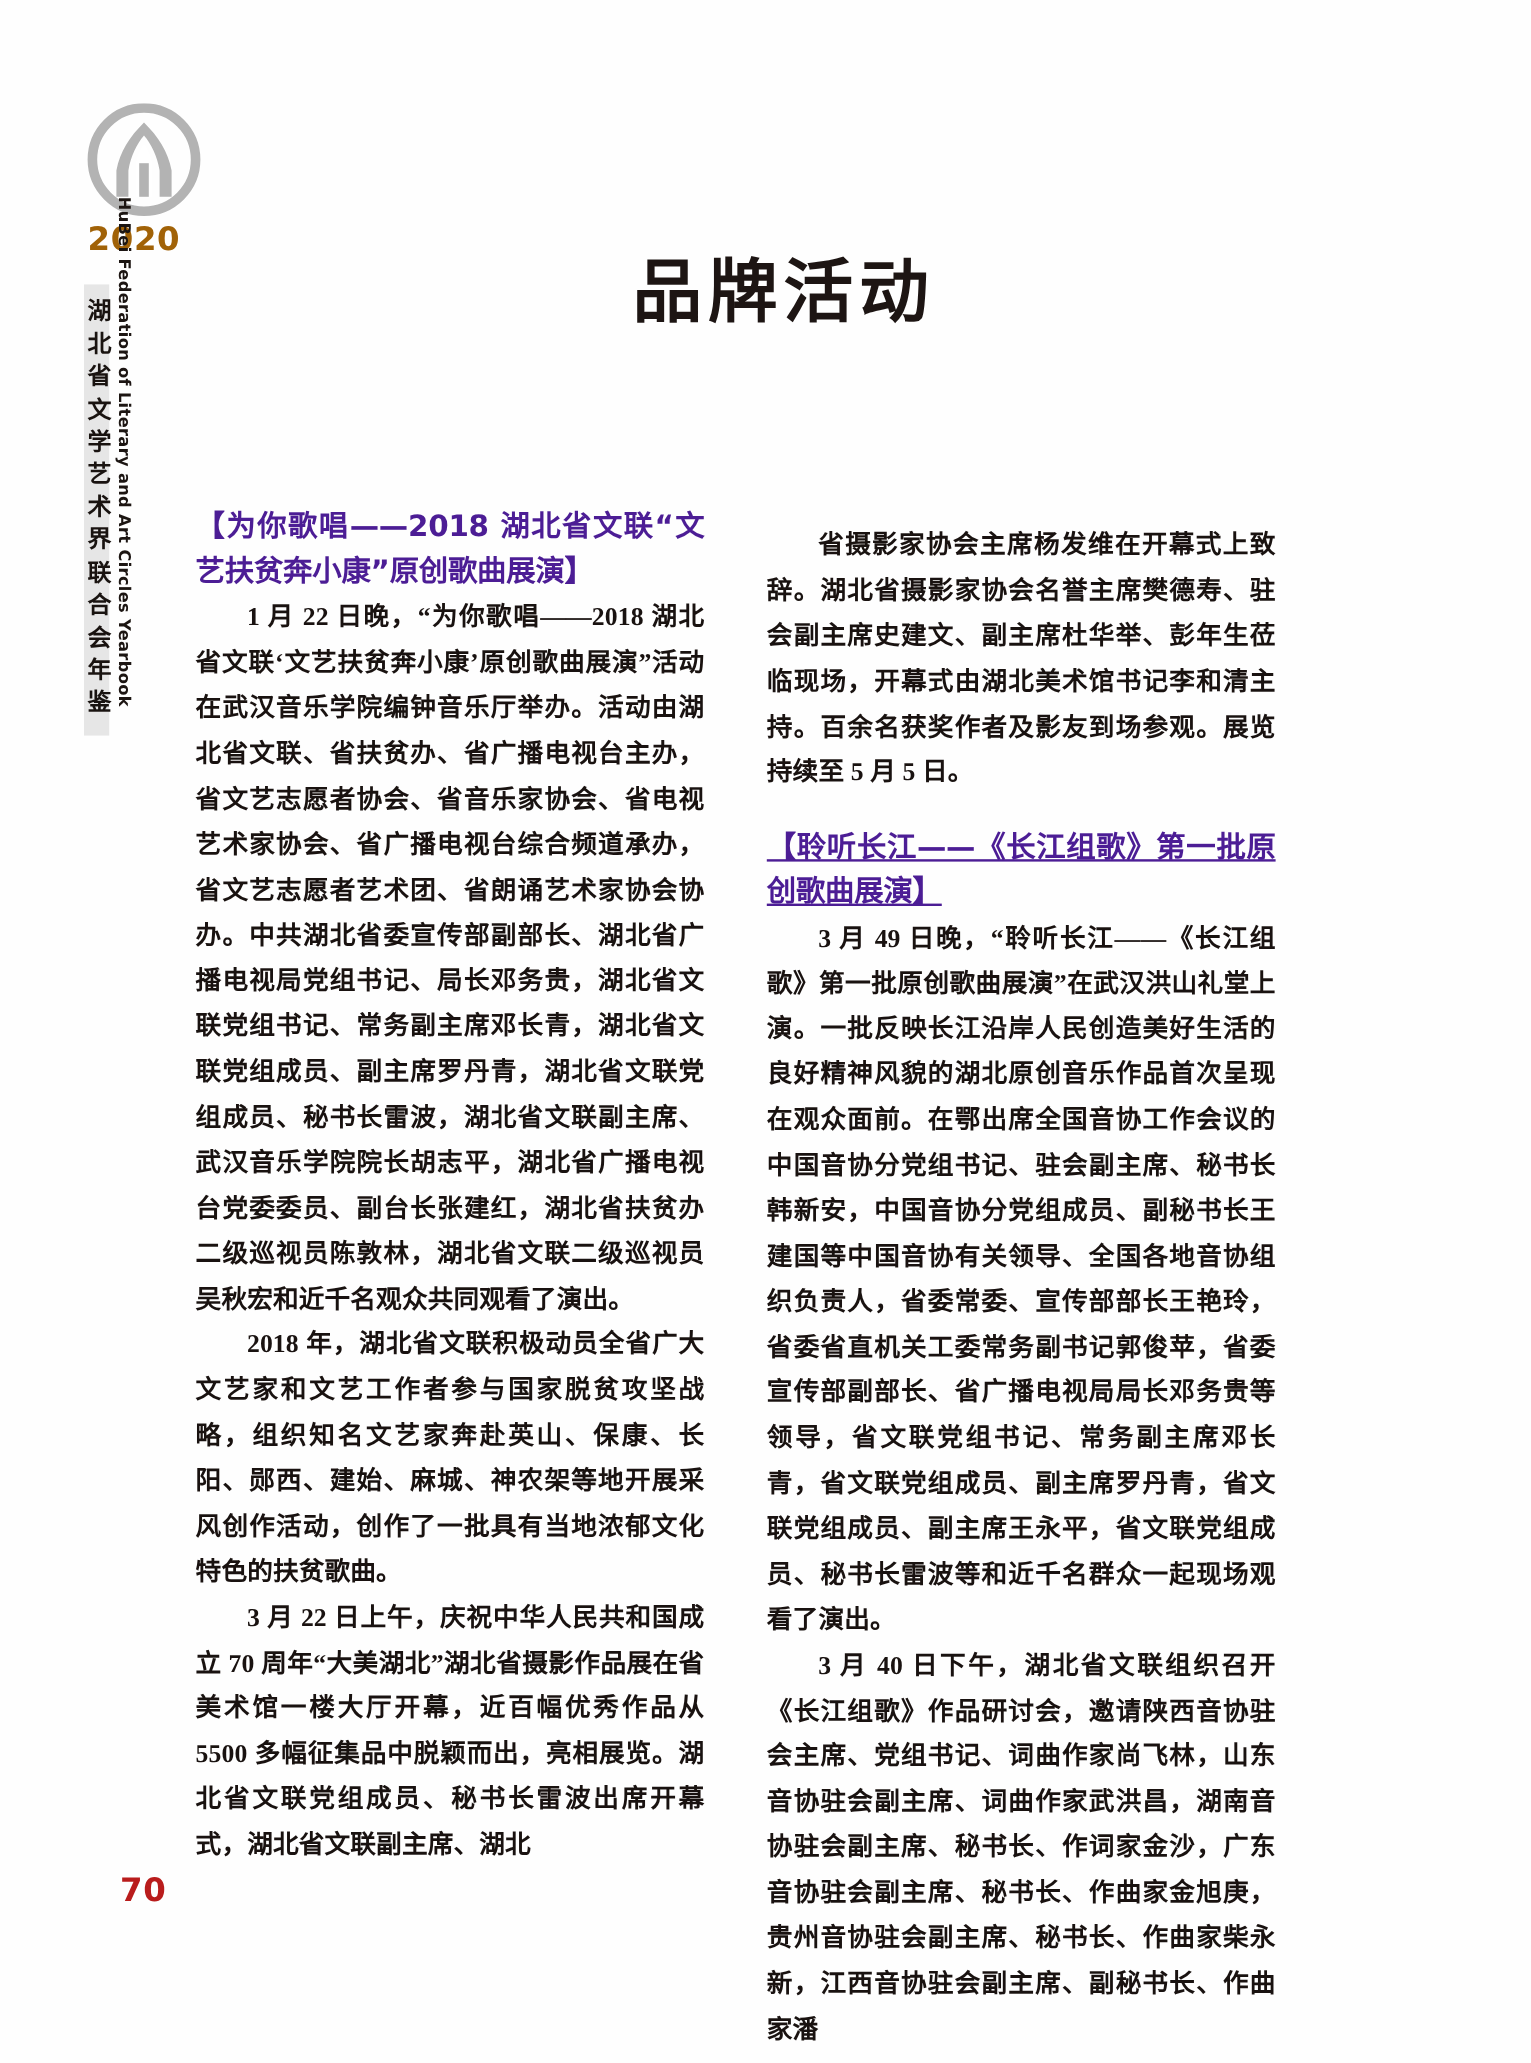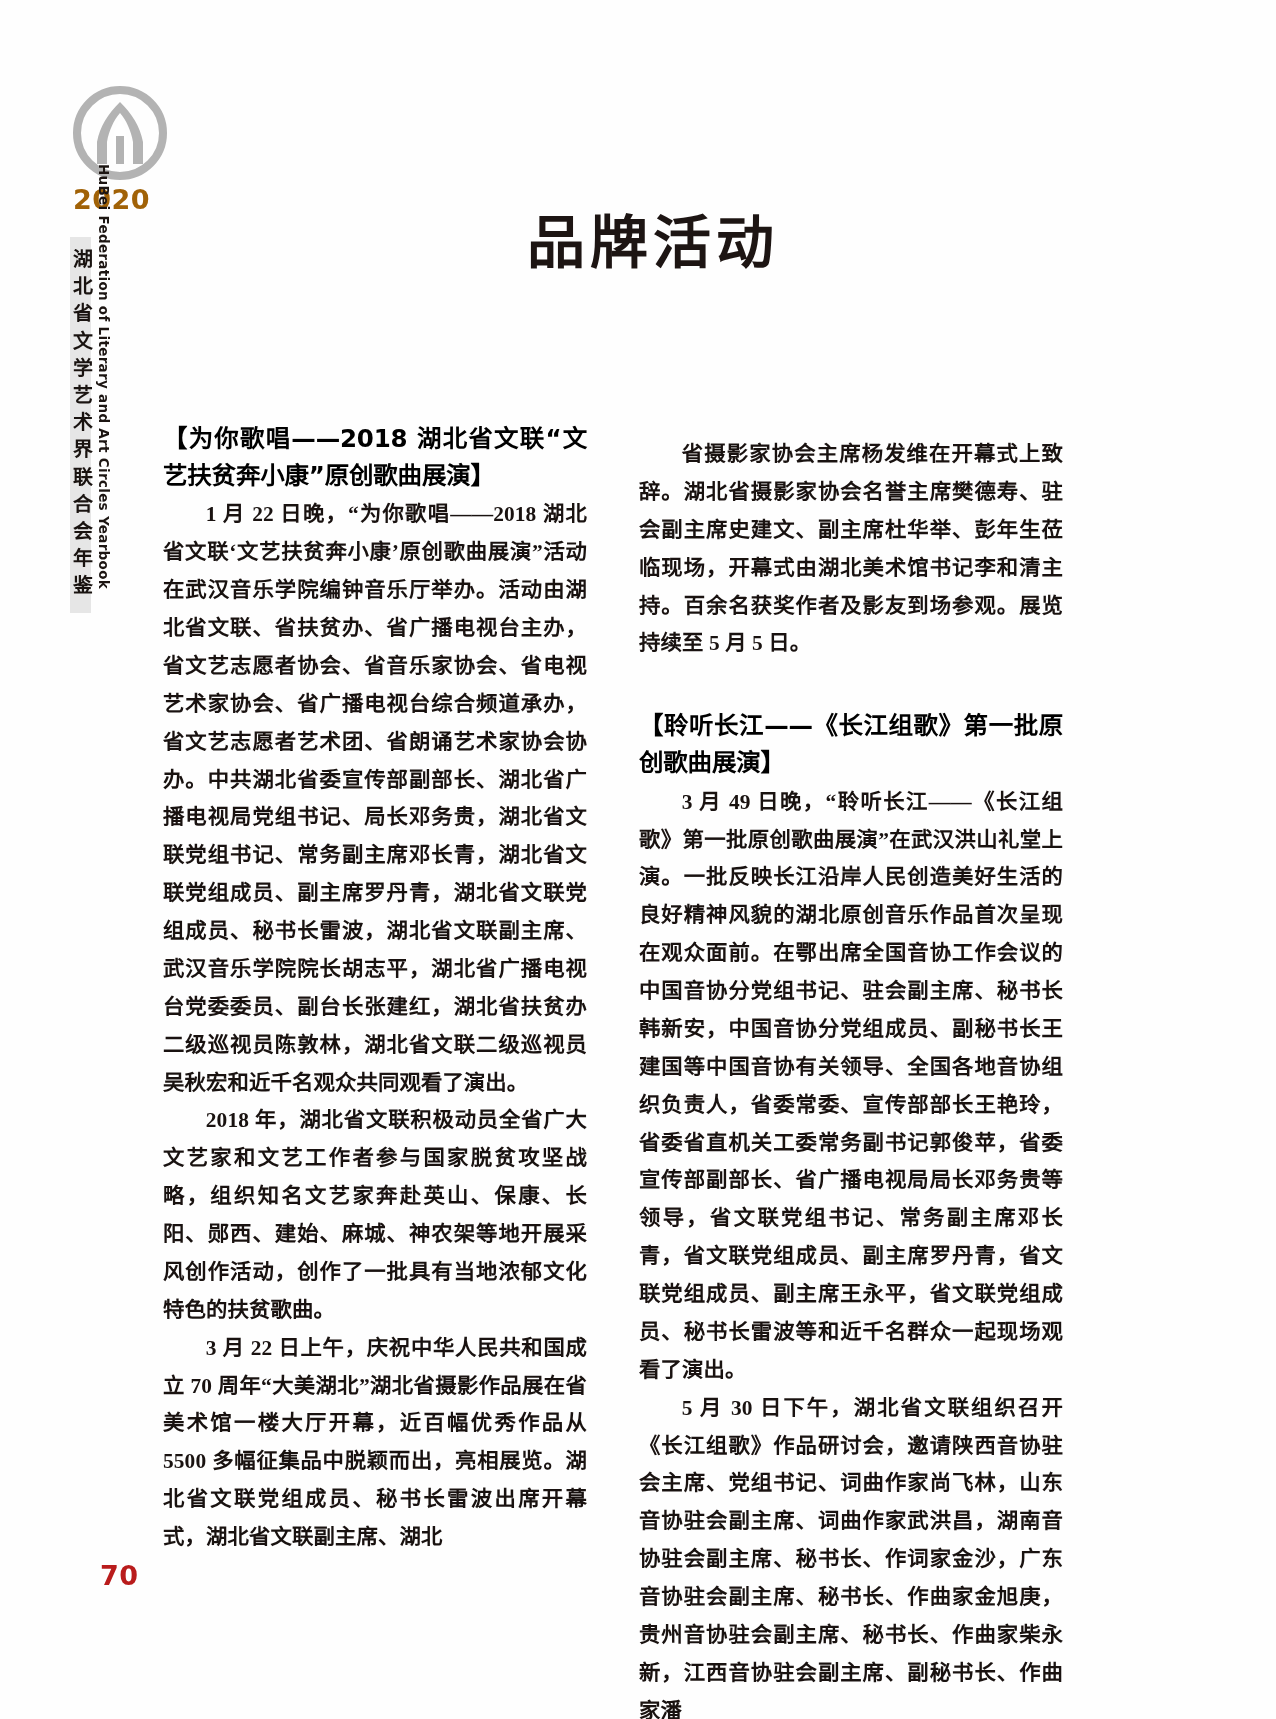--- a/index.html
+++ b/index.html
@@ -119,26 +119,27 @@
     width: 424px;
   }
 
   h2.sec-head {
     margin: 0 0 2px 0;
     font-family: "DejaVu Sans", sans-serif;
     font-weight: 700;
     font-size: 24.5px;
     line-height: 1.52;
     letter-spacing: -0.2px;
-    color: #000000;
+    color: #4c1d95;
     text-align: justify;
     text-justify: inter-ideograph;
   }
   h2.sec-head.spaced {
-    margin-top: 44px;
+    margin-top: 24px;
+    text-decoration: underline;
   }
 
   p.body {
     margin: 0;
     font-family: "Liberation Serif", "DejaVu Serif", serif;
     font-weight: 700;
     font-size: 21.4px;
     line-height: 1.77;
     text-indent: 2em;
     text-align: justify;
@@ -198,19 +199,19 @@
       <p class="body">2018 年，湖北省文联积极动员全省广大文艺家和文艺工作者参与国家脱贫攻坚战略，组织知名文艺家奔赴英山、保康、长阳、郧西、建始、麻城、神农架等地开展采风创作活动，创作了一批具有当地浓郁文化特色的扶贫歌曲。</p>
 
       <p class="body">3 月 22 日上午，庆祝中华人民共和国成立 70 周年“大美湖北”湖北省摄影作品展在省美术馆一楼大厅开幕，近百幅优秀作品从 5500 多幅征集品中脱颖而出，亮相展览。湖北省文联党组成员、秘书长雷波出席开幕式，湖北省文联副主席、湖北</p>
     </div>
 
     <div class="col">
       <p class="body nogap">省摄影家协会主席杨发维在开幕式上致辞。湖北省摄影家协会名誉主席樊德寿、驻会副主席史建文、副主席杜华举、彭年生莅临现场，开幕式由湖北美术馆书记李和清主持。百余名获奖作者及影友到场参观。展览持续至 5 月 5 日。</p>
 
       <h2 class="sec-head spaced">【聆听长江——《长江组歌》第一批原创歌曲展演】</h2>
       <p class="body">3 月 49 日晚，“聆听长江——《长江组歌》第一批原创歌曲展演”在武汉洪山礼堂上演。一批反映长江沿岸人民创造美好生活的良好精神风貌的湖北原创音乐作品首次呈现在观众面前。在鄂出席全国音协工作会议的中国音协分党组书记、驻会副主席、秘书长韩新安，中国音协分党组成员、副秘书长王建国等中国音协有关领导、全国各地音协组织负责人，省委常委、宣传部部长王艳玲，省委省直机关工委常务副书记郭俊苹，省委宣传部副部长、省广播电视局局长邓务贵等领导，省文联党组书记、常务副主席邓长青，省文联党组成员、副主席罗丹青，省文联党组成员、副主席王永平，省文联党组成员、秘书长雷波等和近千名群众一起现场观看了演出。</p>
-      <p class="body">5 月 30 日下午，湖北省文联组织召开《长江组歌》作品研讨会，邀请陕西音协驻会主席、党组书记、词曲作家尚飞林，山东音协驻会副主席、词曲作家武洪昌，湖南音协驻会副主席、秘书长、作词家金沙，广东音协驻会副主席、秘书长、作曲家金旭庚，贵州音协驻会副主席、秘书长、作曲家柴永新，江西音协驻会副主席、副秘书长、作曲家潘</p>
+      <p class="body">3 月 40 日下午，湖北省文联组织召开《长江组歌》作品研讨会，邀请陕西音协驻会主席、党组书记、词曲作家尚飞林，山东音协驻会副主席、词曲作家武洪昌，湖南音协驻会副主席、秘书长、作词家金沙，广东音协驻会副主席、秘书长、作曲家金旭庚，贵州音协驻会副主席、秘书长、作曲家柴永新，江西音协驻会副主席、副秘书长、作曲家潘</p>
     </div>
   </div>
 
   <div class="folio">70</div>
 
 </div>
 
 </body></html>

